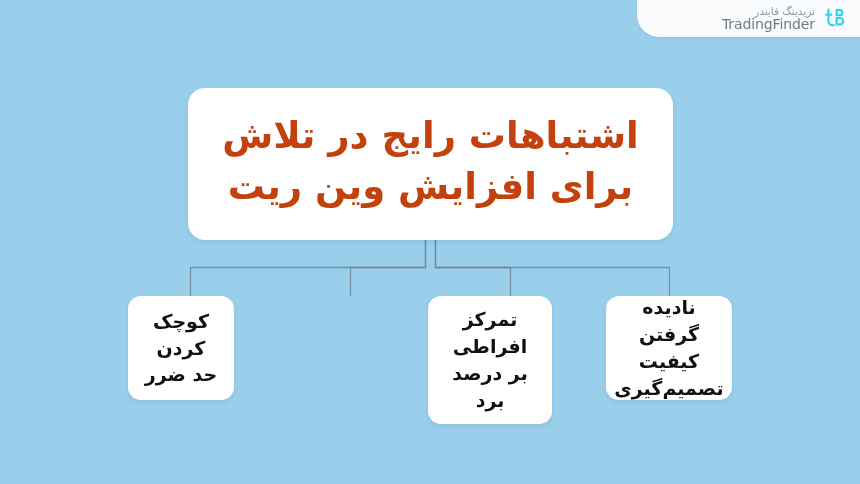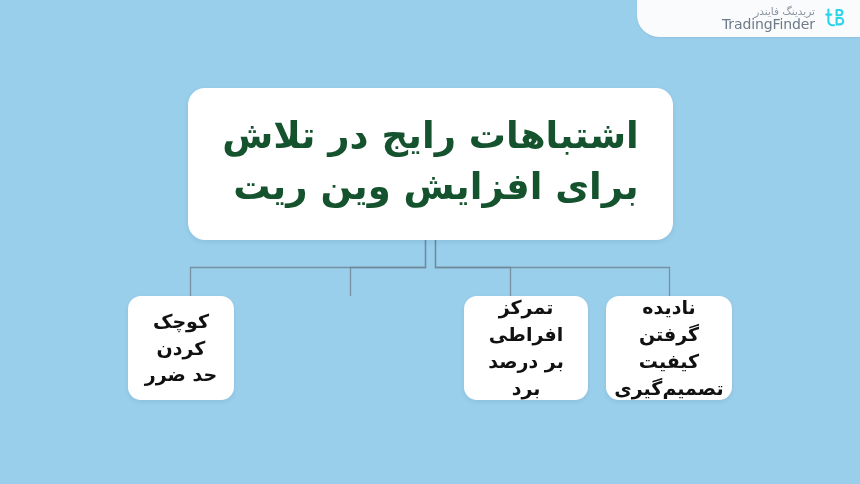--- a/index.html
+++ b/index.html
@@ -132,21 +132,21 @@
     line-height: 1.42;
     color: #111111;
     text-align: center;
     direction: rtl;
     white-space: pre-line;
     letter-spacing: -0.2px;
   }
 
   #leaf-0 { left: 128px; top: 296px; width: 106px; height: 104px; }
   #leaf-1 { left: 294px; top: 296px; width: 112px; height: 104px; }
-  #leaf-2 { left: 464px; top: 296px; width: 124px; height: 104px; }
+  #leaf-2 { left: 428px; top: 296px; width: 124px; height: 128px; }
   #leaf-3 { left: 606px; top: 296px; width: 126px; height: 104px; justify-content: flex-end; }
 </style>
 </head>
 <body>
 
 <div id="canvas" style="background: rgb(154, 207, 236);">
 
   <svg id="connectors" viewBox="0 0 860 484" width="860" height="484" aria-hidden="true">
 
     <path d="M425.5 240 L425.5 267.5 L190.5 267.5 L190.5 296" stroke="#6E8796"></path>
@@ -167,21 +167,21 @@
         <path d="M14.6 11.0 h3.4 a3.2 3.2 0 0 1 0 6.4 h-3.4 z"></path>
       </g>
     </svg>
     <div id="brand-text-wrap">
       <span class="brand-fa">تریدینگ فایندر</span>
       <span class="brand-en">TradingFinder</span>
     </div>
   </div>
 
   <div id="title-card" style="background: rgb(255, 255, 255);">
-    <div id="title-text" style="color: #14532d; text-align: right;">اشتباهات رایج در تلاش
+    <div id="title-text" style="color: #c2410c;">اشتباهات رایج در تلاش
 برای افزایش وین ریت</div>
   </div>
 
   <div class="leaf-card" id="leaf-0">
     <div class="leaf-text">کوچک کردن
 حد ضرر</div>
   </div>
 
 
   <div class="leaf-card" id="leaf-2">

